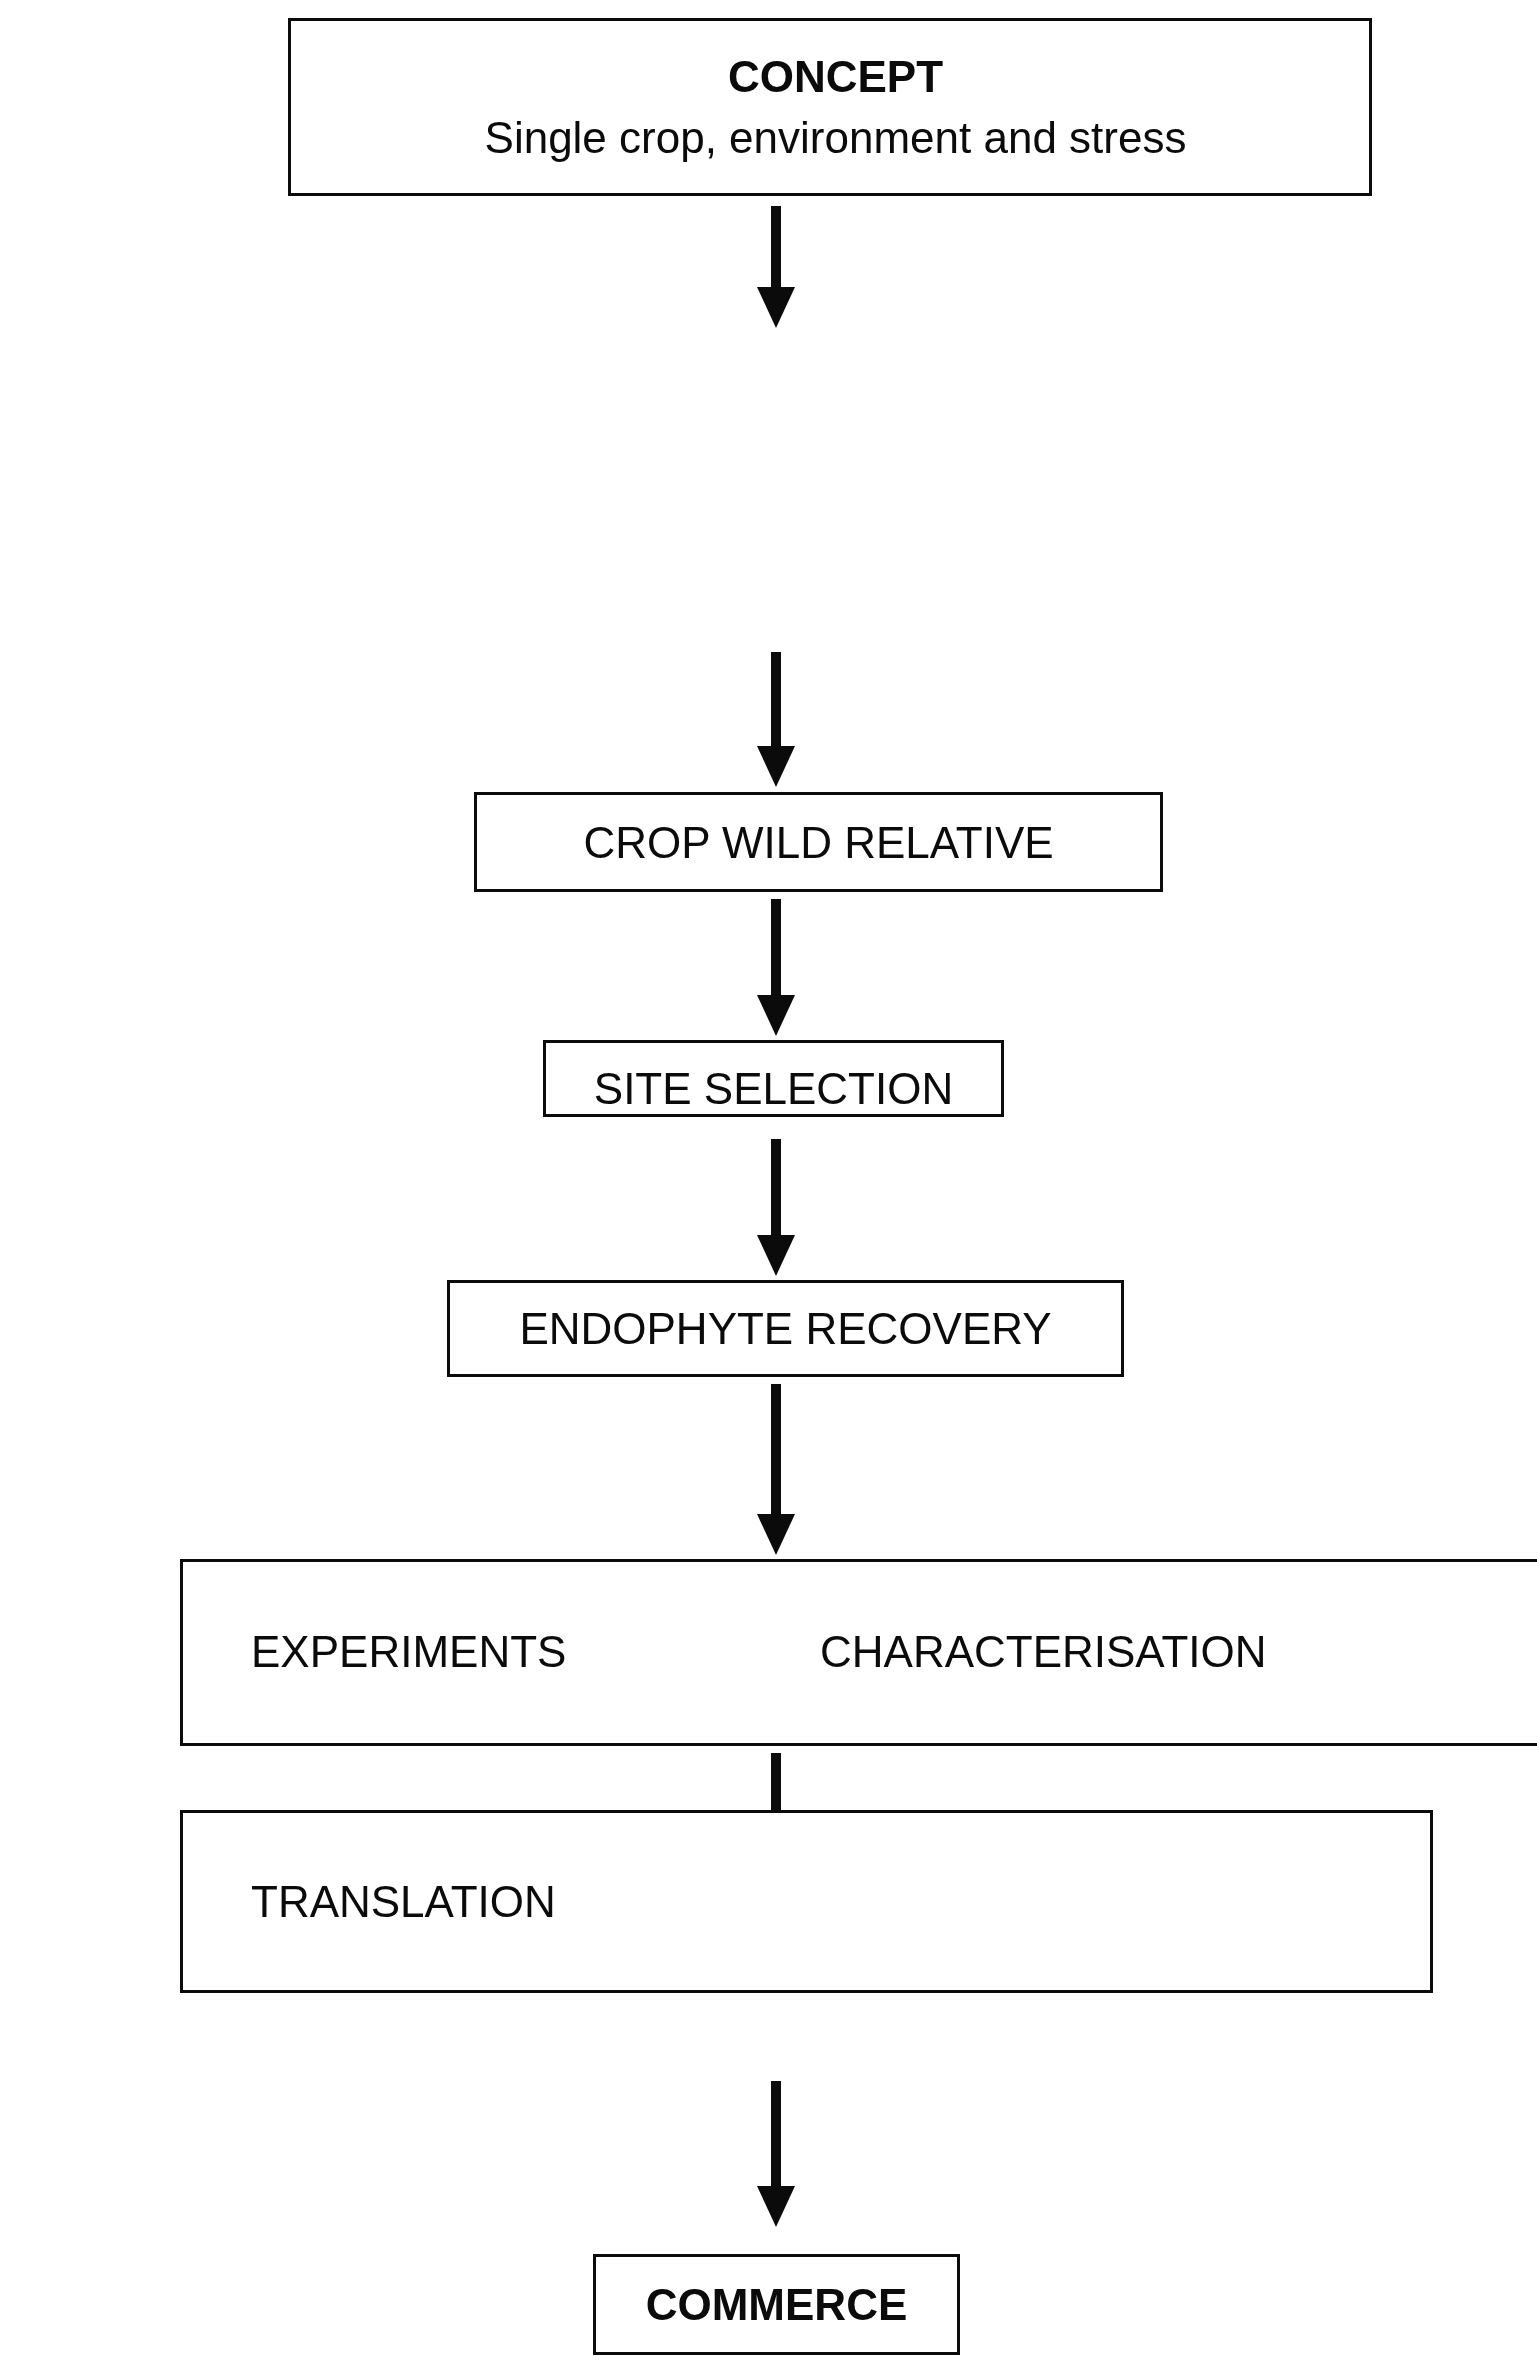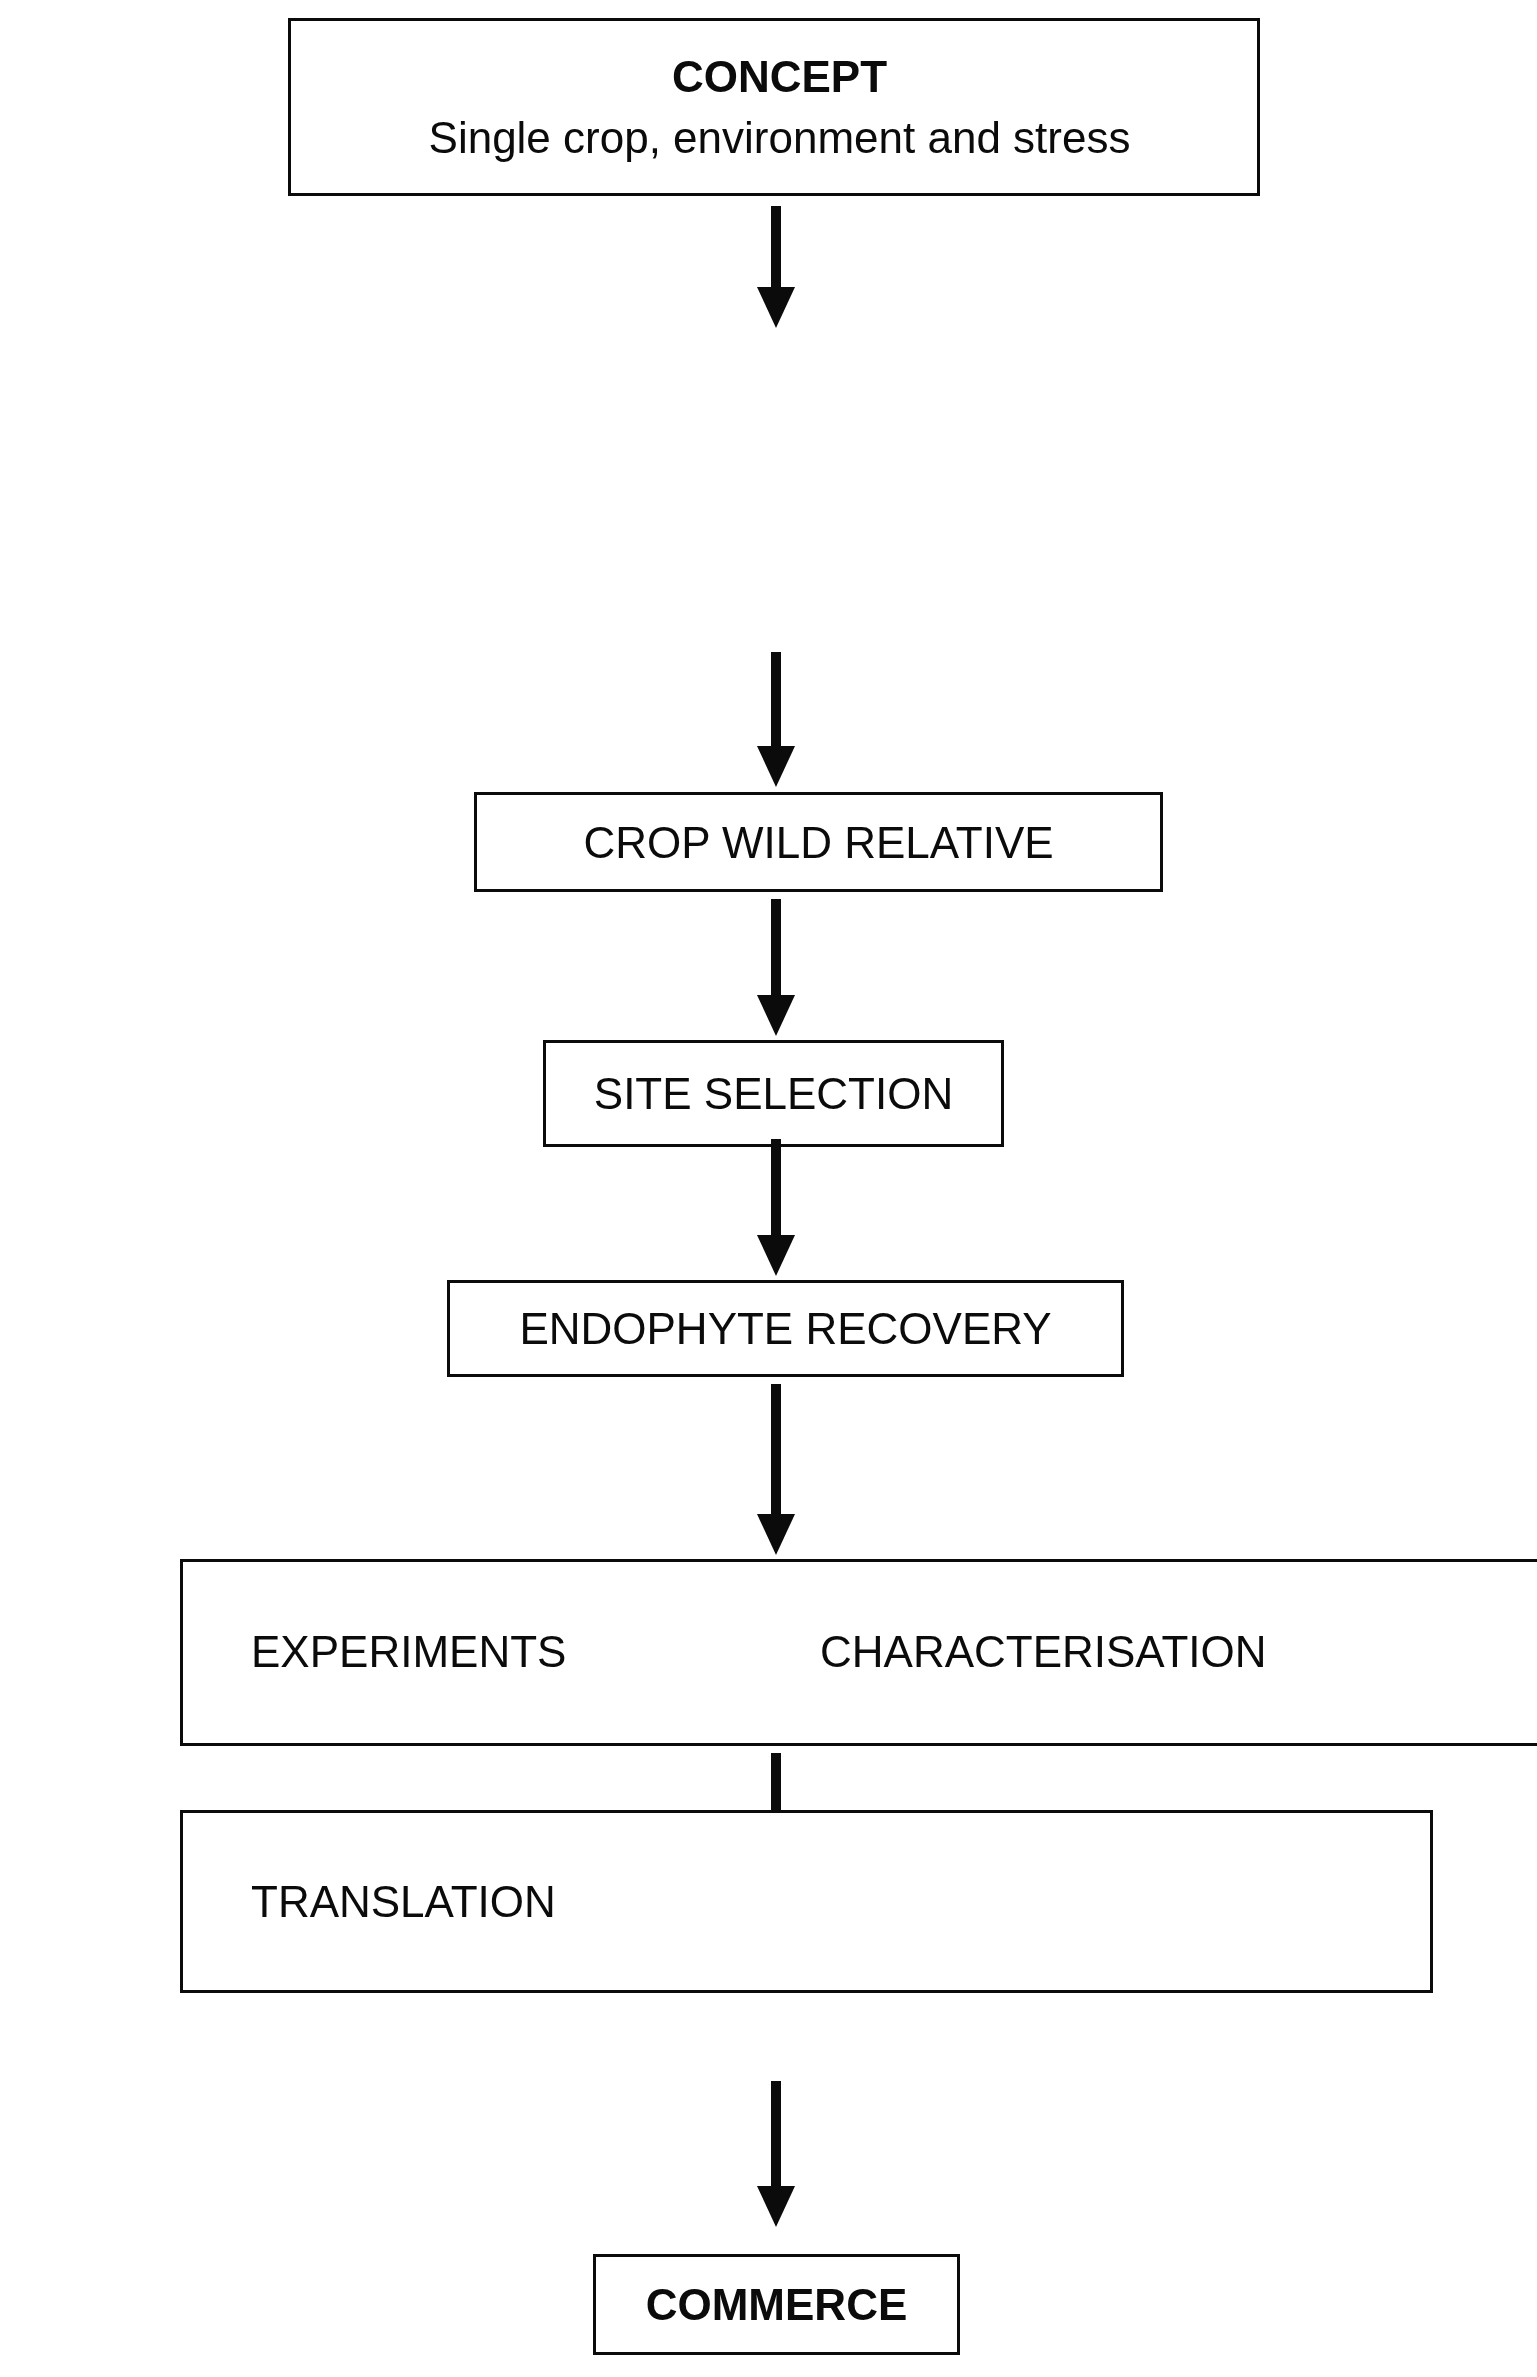--- a/index.html
+++ b/index.html
@@ -78,21 +78,21 @@
     border-top: 19px solid transparent;
     border-bottom: 19px solid transparent;
     border-left: 41px solid #0b0b0b;
   }
 </style>
 </head>
 <body>
 
 <div class="canvas">
 
-  <div class="box center-content" style="left:288px; top:18px; width:972px; height:178px;padding-left:11px;">
+  <div class="box center-content" style="left:288px; top:18px; width:1084px; height:178px;padding-left:11px;">
     <div class="label bold">CONCEPT</div>
     <div class="label" style="margin-top:10px;">Single crop, environment and stress</div>
   </div>
 
   <div class="varrow" style="left:757px; top:206px; height:122px;">
     <div class="stem"></div>
     <div class="head"></div>
   </div>
 
 
@@ -103,21 +103,21 @@
 
   <div class="box center-content" style="left:474px; top:792px; width:689px; height:100px;">
     <div class="label">CROP WILD RELATIVE</div>
   </div>
 
   <div class="varrow" style="left:757px; top:899px; height:137px;">
     <div class="stem"></div>
     <div class="head"></div>
   </div>
 
-  <div class="box center-content" style="left:543px; top:1040px; width:461px; height:107px;">
+  <div class="box center-content" style="left:543px; top:1040px; width:461px; height:77px;justify-content:flex-end;">
     <div class="label">SITE SELECTION</div>
   </div>
 
   <div class="varrow" style="left:757px; top:1139px; height:137px;">
     <div class="stem"></div>
     <div class="head"></div>
   </div>
 
   <div class="box center-content" style="left:447px; top:1280px; width:677px; height:97px;">
     <div class="label">ENDOPHYTE RECOVERY</div>

